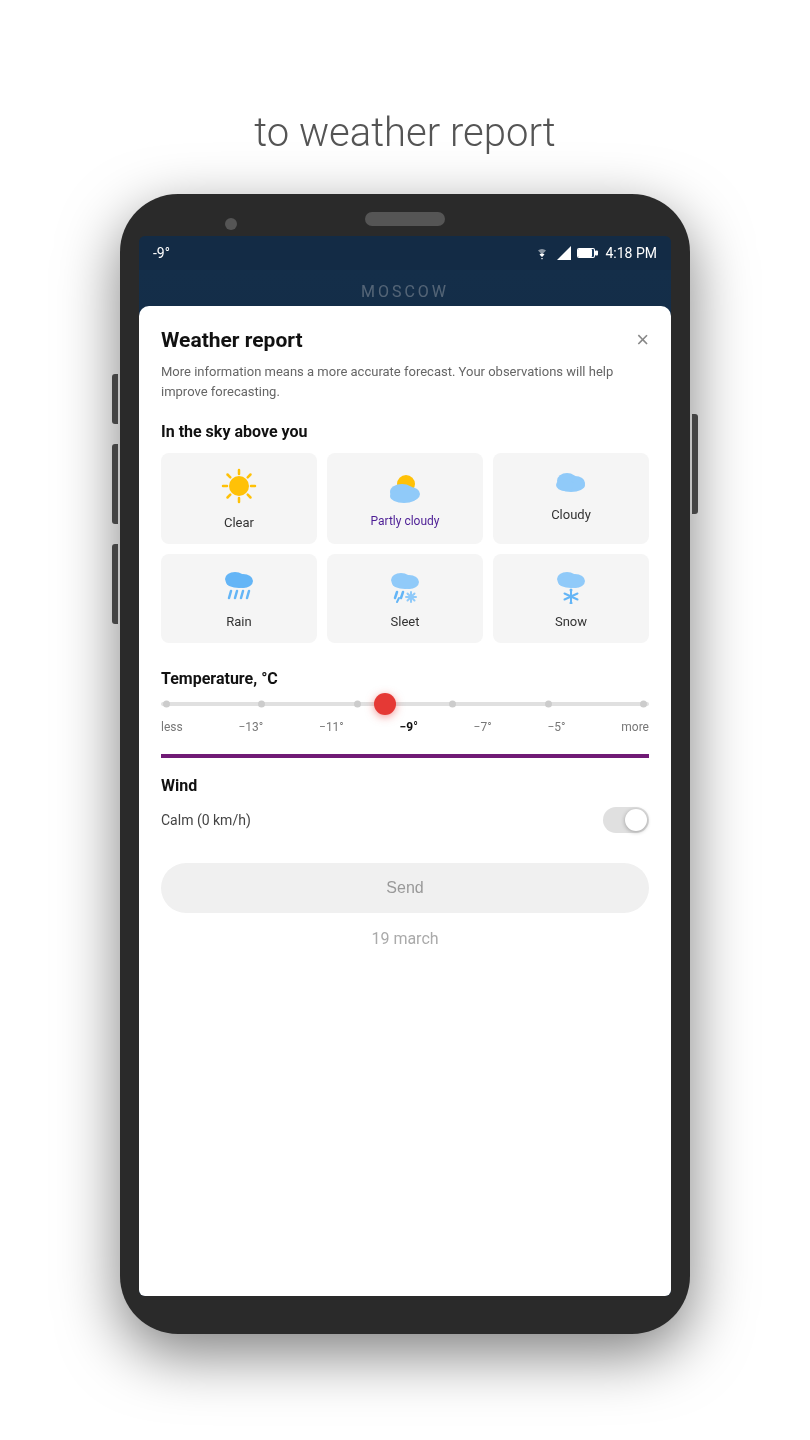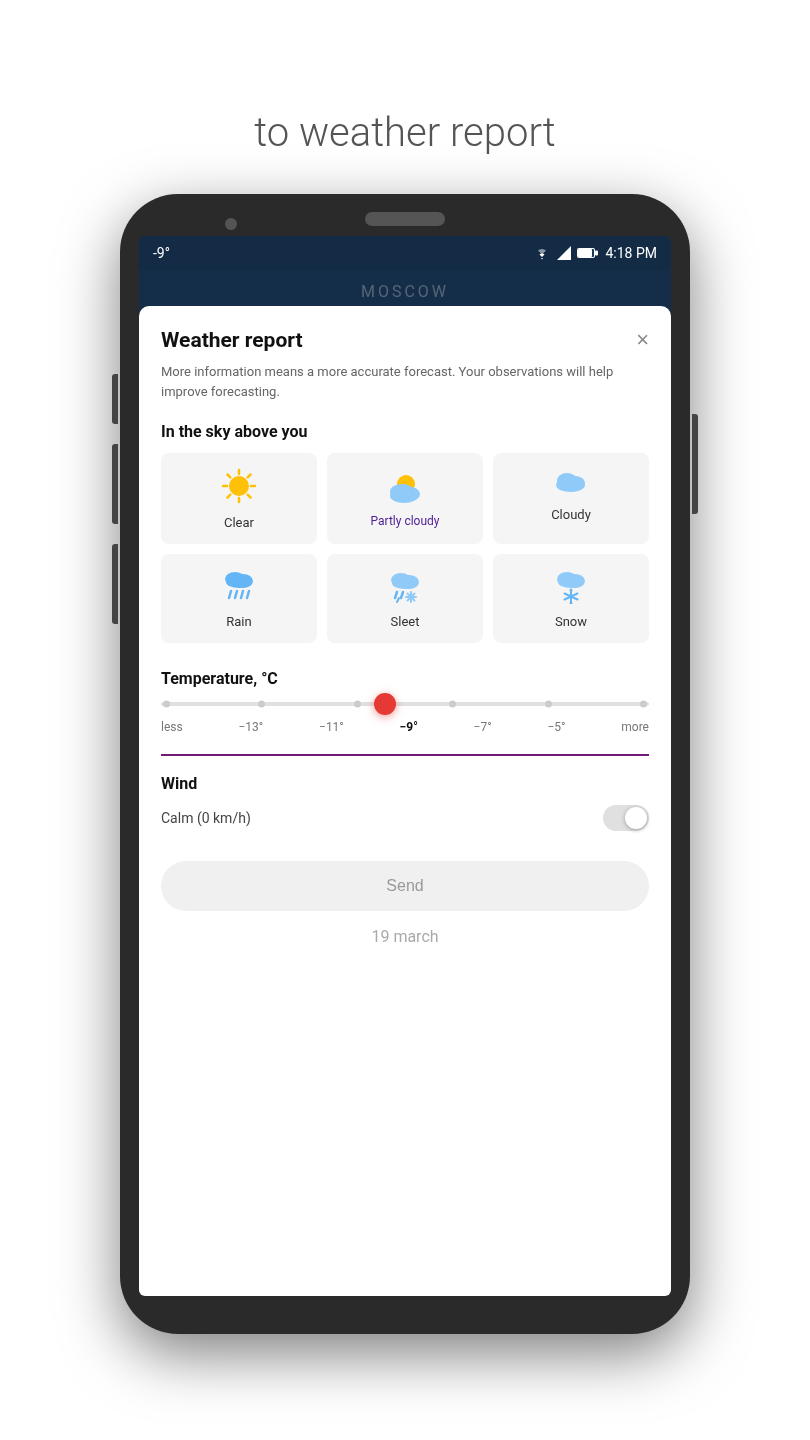--- a/index.html
+++ b/index.html
@@ -206,21 +206,21 @@
           <span>less</span>
           <span>−13°</span>
           <span>−11°</span>
           <span style="font-weight:bold;color:#111;">−9°</span>
           <span>−7°</span>
           <span>−5°</span>
           <span>more</span>
         </div>
       </div>
 
-      <div style="border-top:2px solid #701a75; padding-top:18px; margin-bottom:18px;">
+      <div style="border-top:4px solid #701a75; padding-top:18px; margin-bottom:18px;">
         <div style="font-size:16px; font-weight:bold; color:#111; margin-bottom:12px;">Wind</div>
         <div style="display:flex; align-items:center; justify-content:space-between;">
           <span style="font-size:14px; color:#444;">Calm (0 km/h)</span>
           <div style="width:46px; height:26px; background:#e0e0e0; border-radius:13px; position:relative; cursor:pointer;">
             <div style="width:22px;height:22px;background:white;border-radius:50%;position:absolute;top:2px;right:2px;box-shadow:0 1px 4px rgba(0,0,0,0.3);"></div>
           </div>
         </div>
       </div>
 
       <div style="padding:12px 0 16px;">

